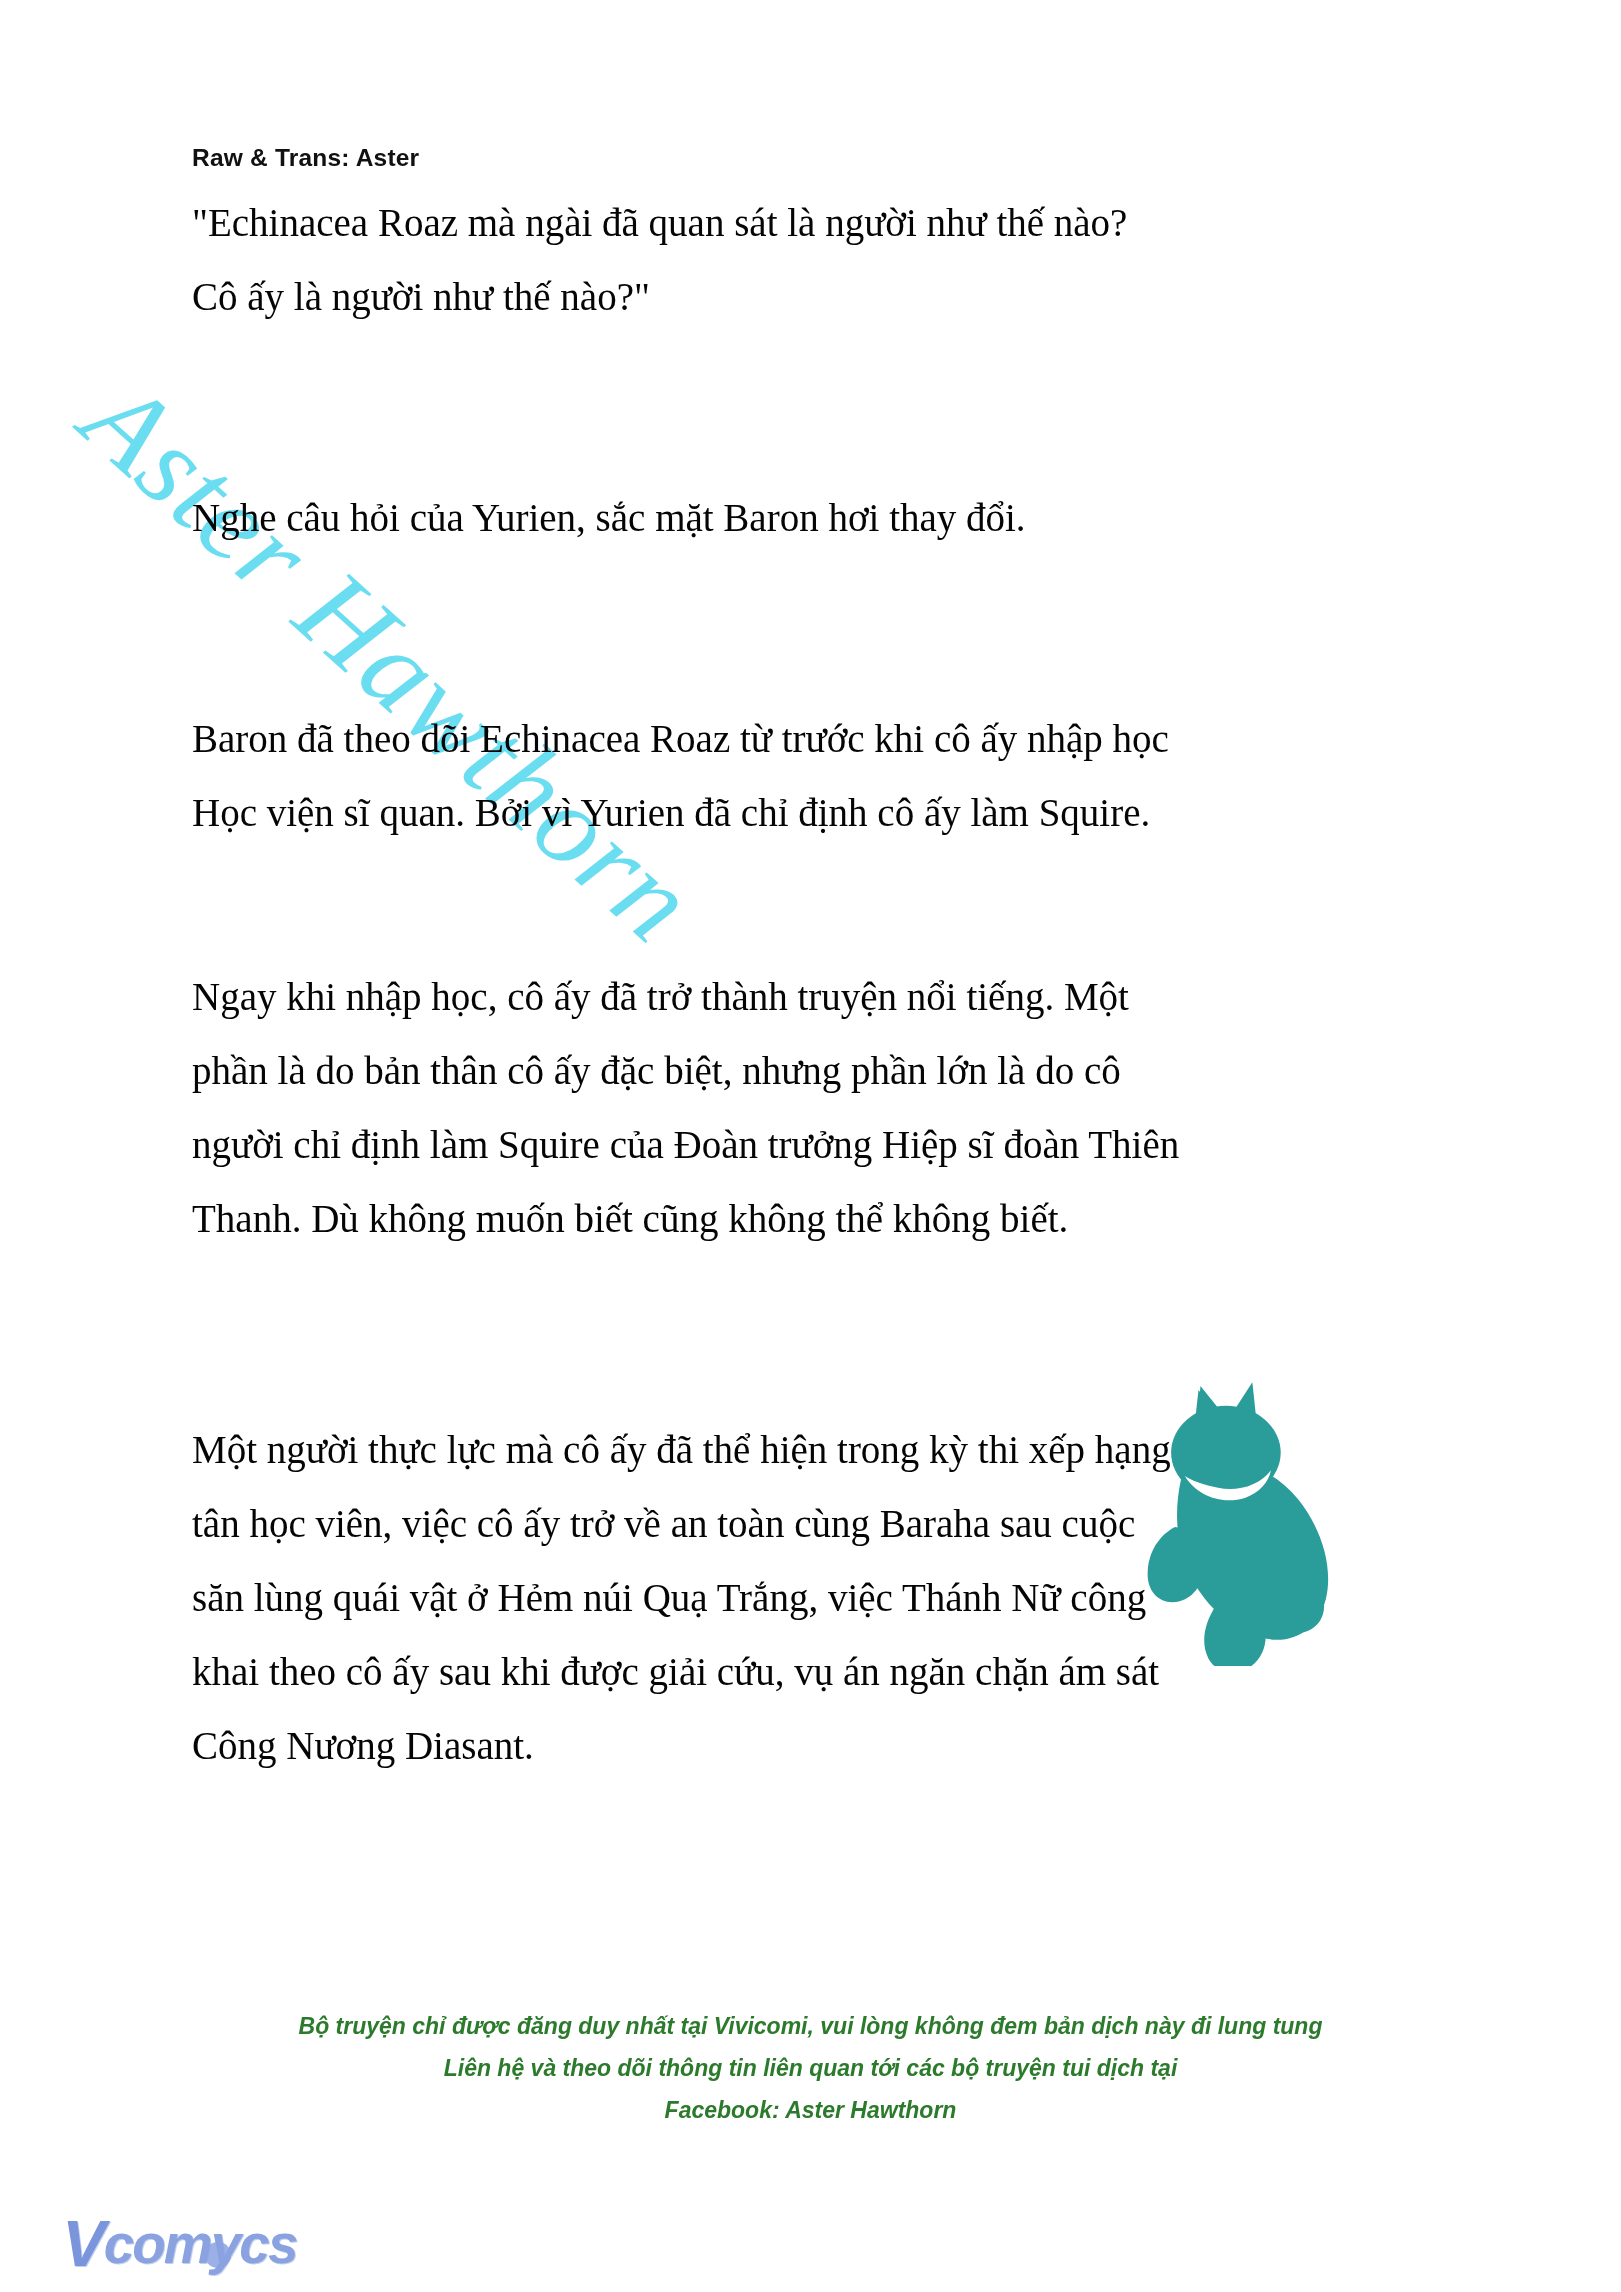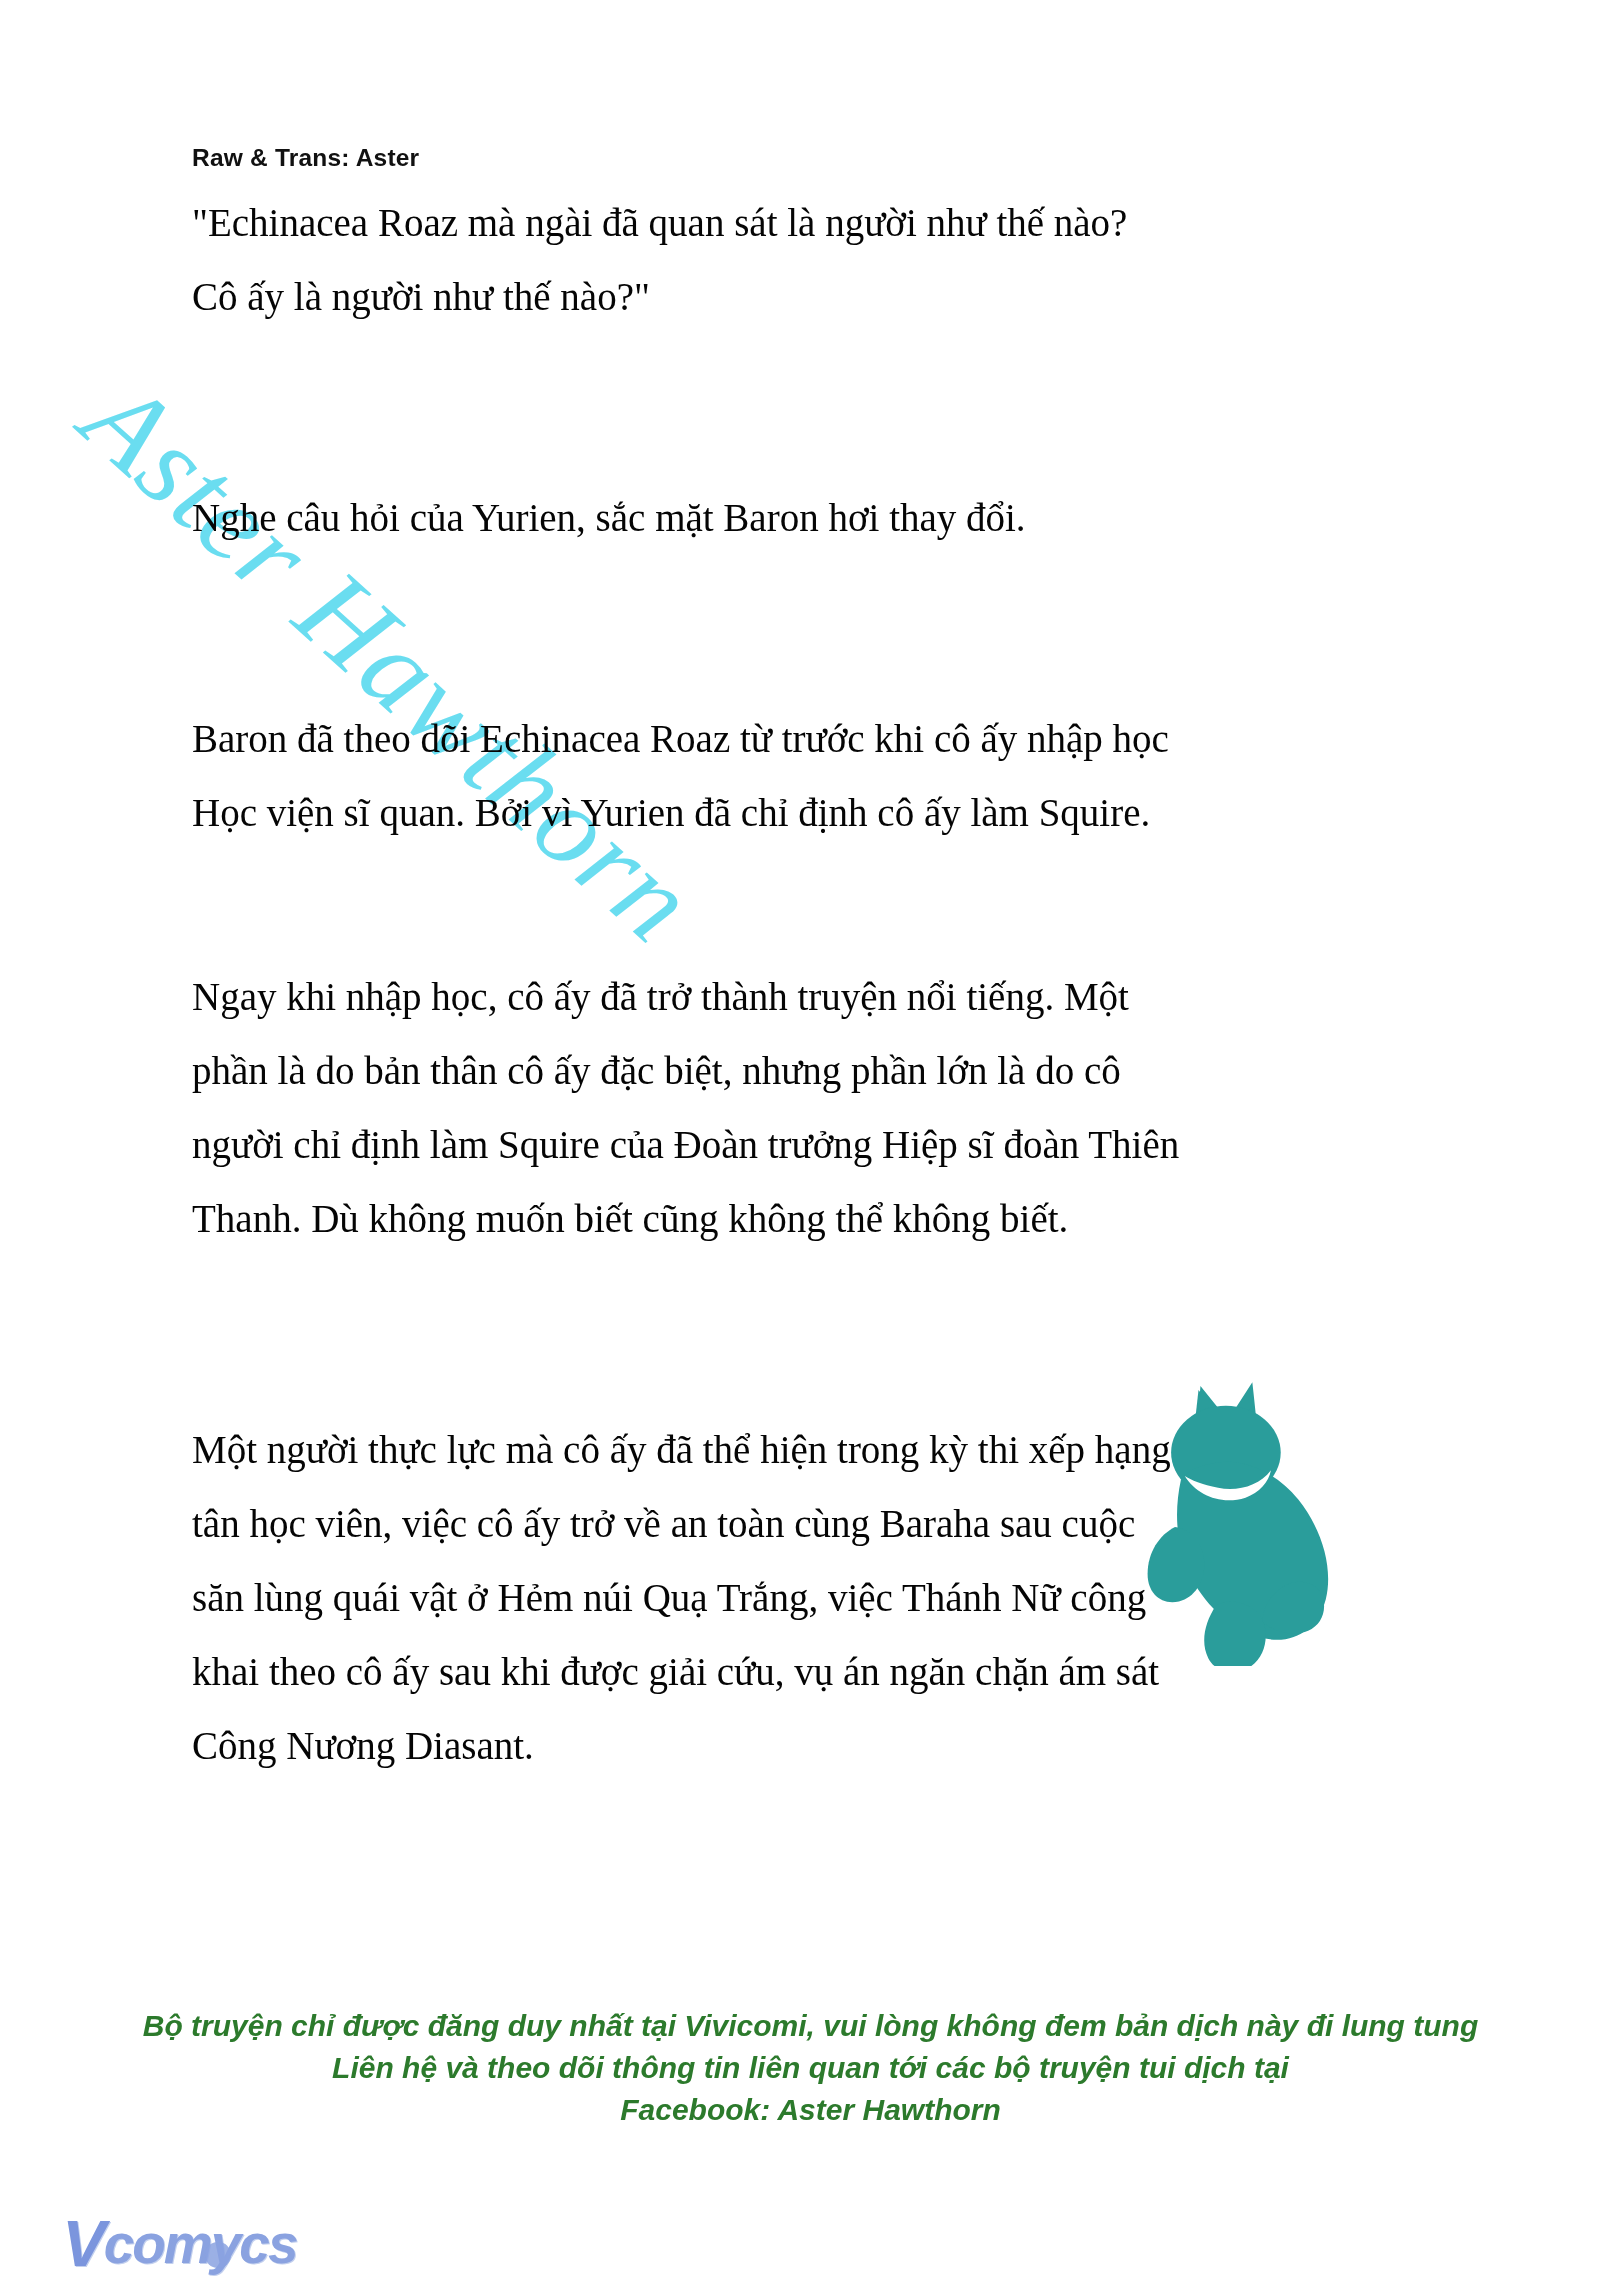--- a/index.html
+++ b/index.html
@@ -102,21 +102,21 @@
     left: 0;
     right: 0;
     top: 2005px;
     text-align: center;
     z-index: 5;
   }
   .footer .fline {
     font-family: "Liberation Sans", "DejaVu Sans", sans-serif;
     font-weight: 700;
     font-style: italic;
-    font-size: 30px;
+    font-size: 23px;
     line-height: 42px;
     color: #2c7a2c;
     white-space: nowrap;
   }
 
   
   .brand {
     position: absolute;
     left: 27.4px;
     top: 2203px;

